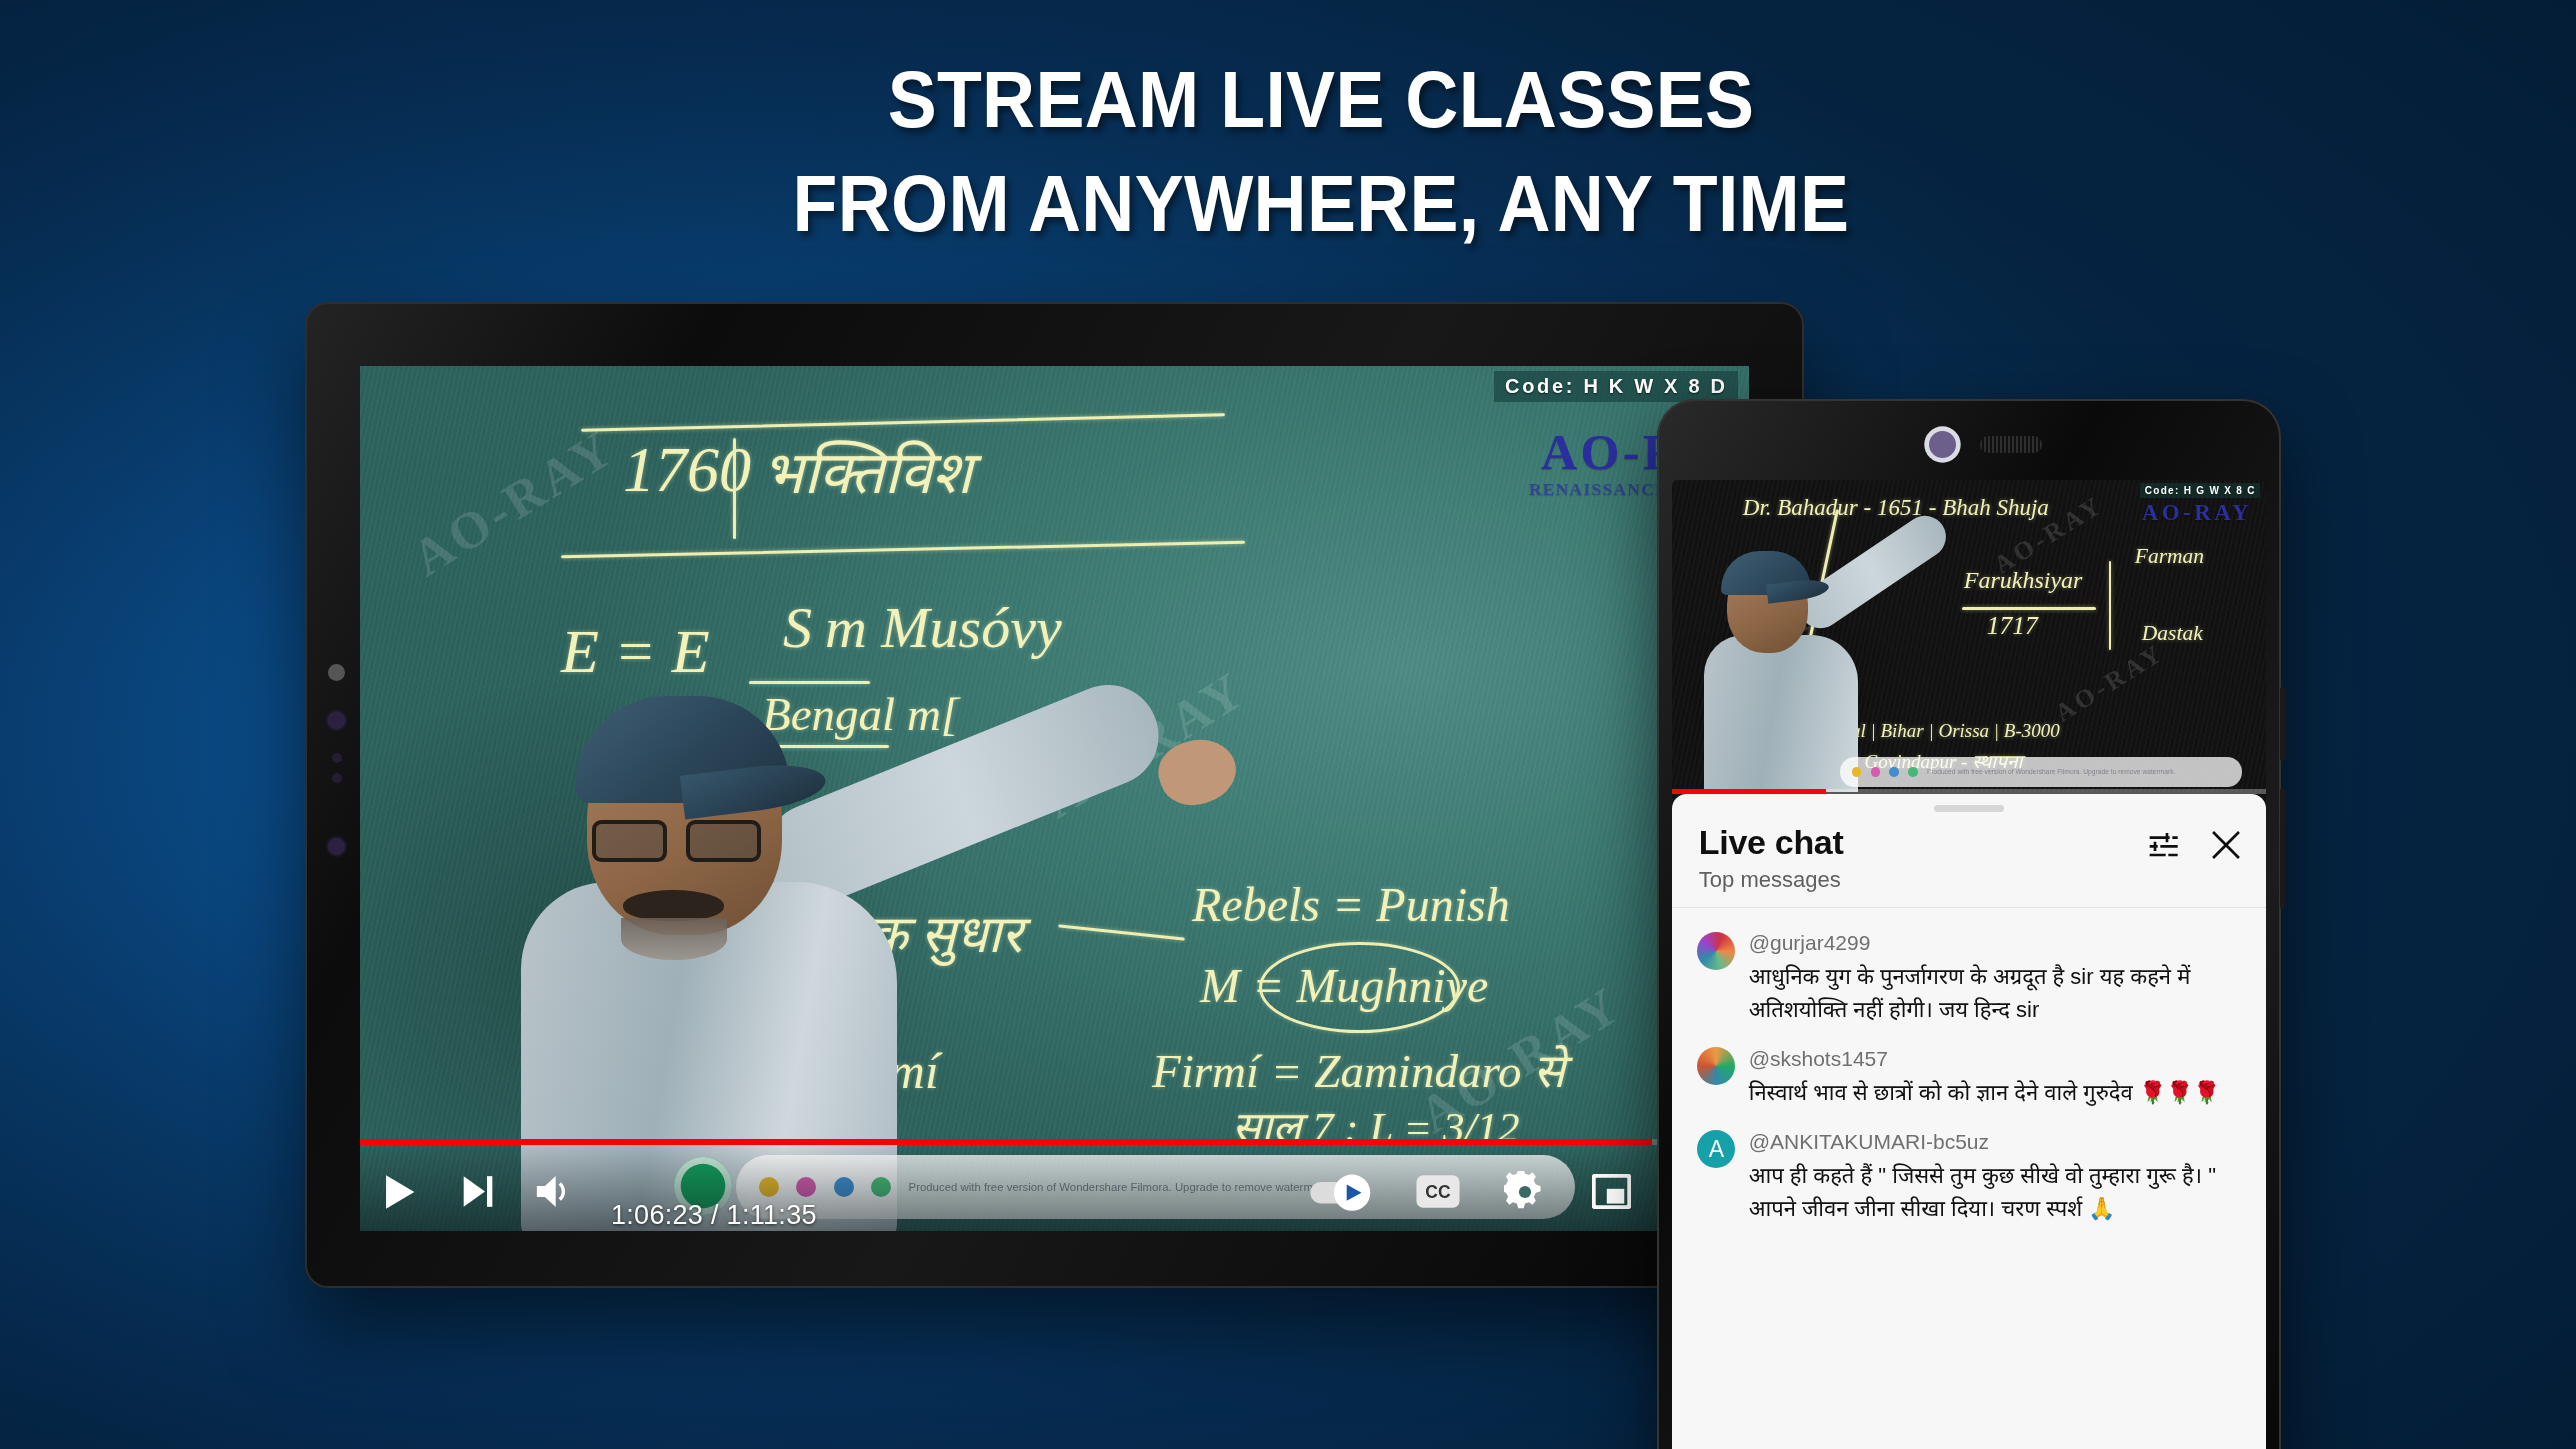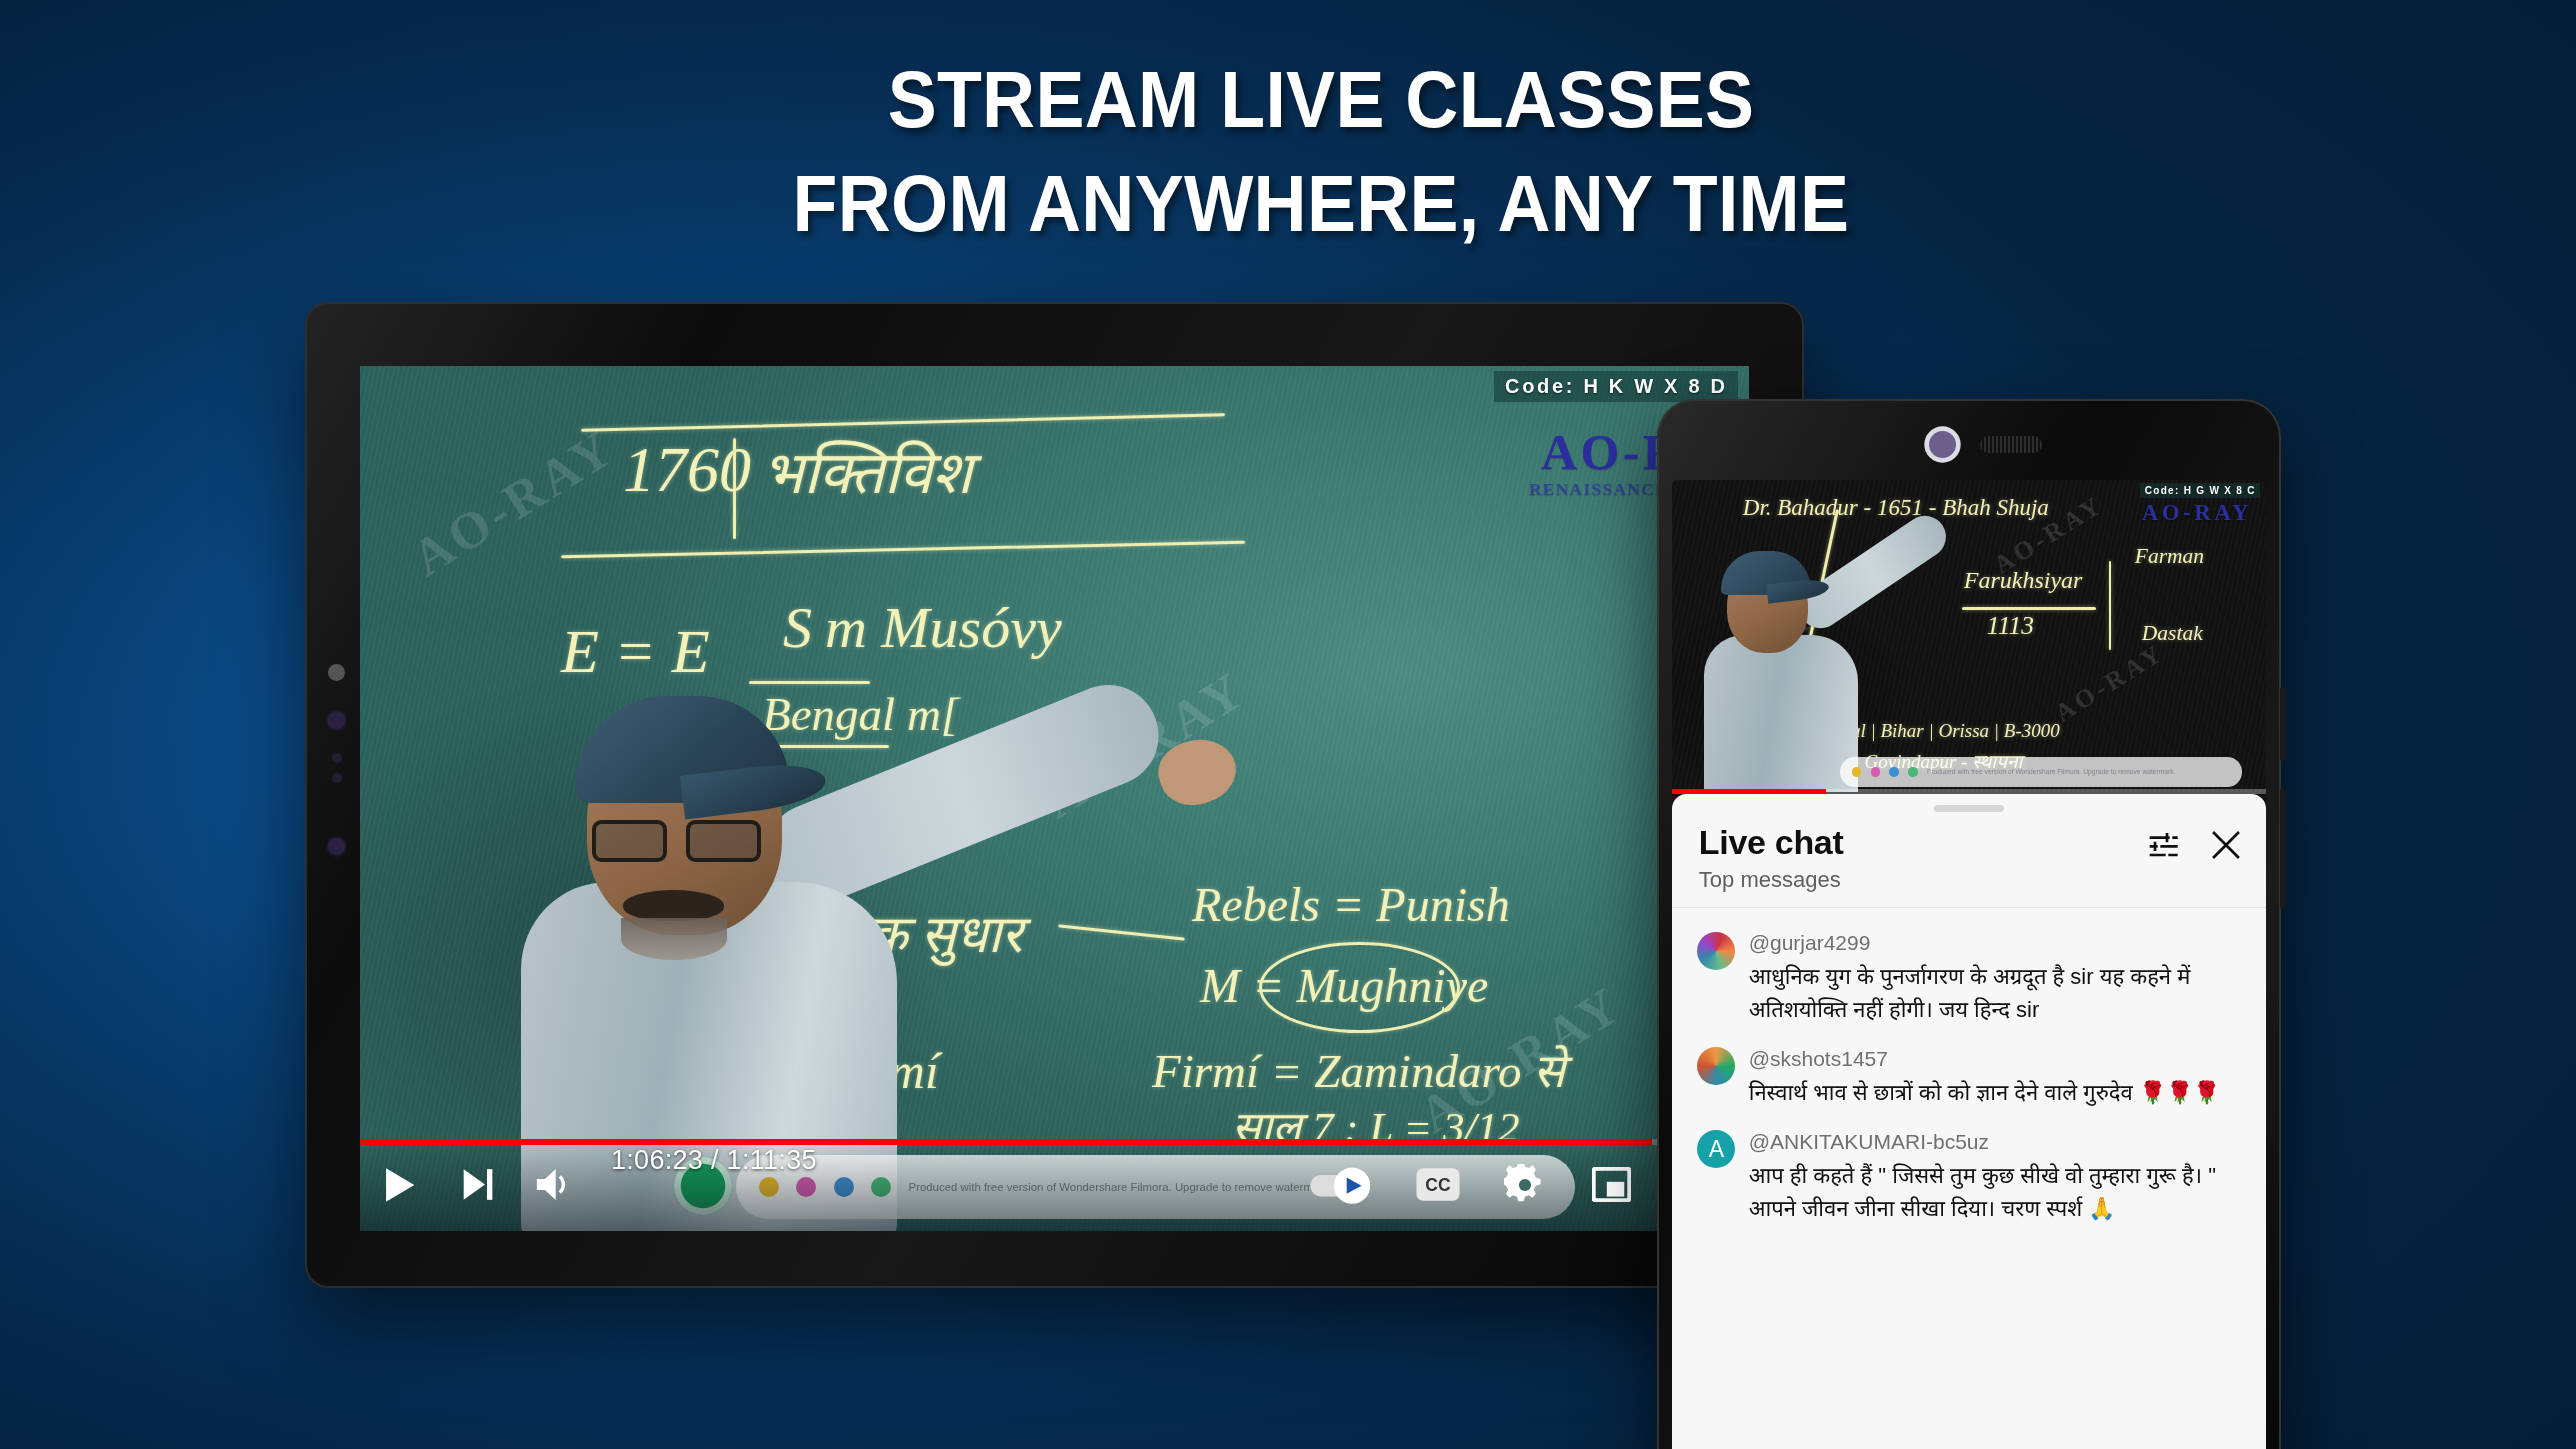--- a/index.html
+++ b/index.html
@@ -140,21 +140,21 @@
   }
 
   
   #player-progress {
     position:absolute; left:0; bottom:86px; width:1389px; height:6px;
     background:rgba(255,255,255,.28);
   }
   #player-progress-fill { height:100%; width:93%; background:#ff0000; }
   #player-bar {
     position:absolute; left:0; bottom:0; width:1389px; height:86px;
-    display:flex; align-items:flex-start; gap:0;
+    display:flex; align-items:flex-end; gap:0;
     background:linear-gradient(to top, rgba(10,22,26,.55), rgba(10,22,26,0));
   }
   .pc { display:flex; align-items:center; justify-content:center; color:#fff; }
   #time-display {
     color:#fff; font-size:27px; font-weight:500; letter-spacing:0.3px;
     text-shadow:0 1.3px 3.4px rgba(0,0,0,.7); margin-left:19px;
   }
   .ctrl-spacer { flex:1; }
 
   
@@ -396,21 +396,21 @@
     <div id="phone-video">
       <div class="board-noise"></div>
 
       <div class="watermark" style="left:27px;top:154px;font-size:25.5px;">AO-RAY</div>
       <div class="watermark" style="left:315px;top:40px;font-size:25.5px;">AO-RAY</div>
       <div class="watermark" style="left:376px;top:188px;font-size:25.5px;">AO-RAY</div>
 
       <div class="chalk" style="left:71px;top:14.8px;font-size:23px;">Dr. Bahadur - 1651 - Bhah Shuja</div>
       <div class="chalk" style="left:292px;top:87px;font-size:24px;">Farukhsiyar</div>
       <div class="chalk-line" style="left:290px;top:127px;width:134px;height:2.7px;"></div>
-      <div class="chalk" style="left:315px;top:131px;font-size:25.5px;">1113</div>
+      <div class="chalk" style="left:315px;top:131px;font-size:25.5px;">1717</div>
       <div class="chalk" style="left:463px;top:64px;font-size:21.5px;">Farman</div>
       <div class="chalk" style="left:470px;top:141px;font-size:21.5px;">Dastak</div>
       <div class="chalk-line" style="left:437px;top:81px;width:2.7px;height:89px;"></div>
       <div class="chalk" style="left:40px;top:240px;font-size:19px;">Free Trade - Bengal | Bihar | Orissa | B-3000</div>
       <div class="chalk" style="left:44px;top:268px;font-size:19px;">Sutanuti | Calcutt | Govindapur - स्थापना</div>
       <div class="chalk-line" style="left:141px;top:27px;width:2.7px;height:221px;transform:rotate(12deg);"></div>
 
       <div class="aoray-logo" style="left:470px;top:20px;font-size:23px;">AO-RAY</div>
       <div style="position:absolute;right:5.4px;top:2.7px;background:rgba(20,60,58,.55);color:#fff;font-size:10px;font-weight:bold;letter-spacing:1.3px;padding:2px 4.7px;">Code: H G W X 8 C</div>
 

